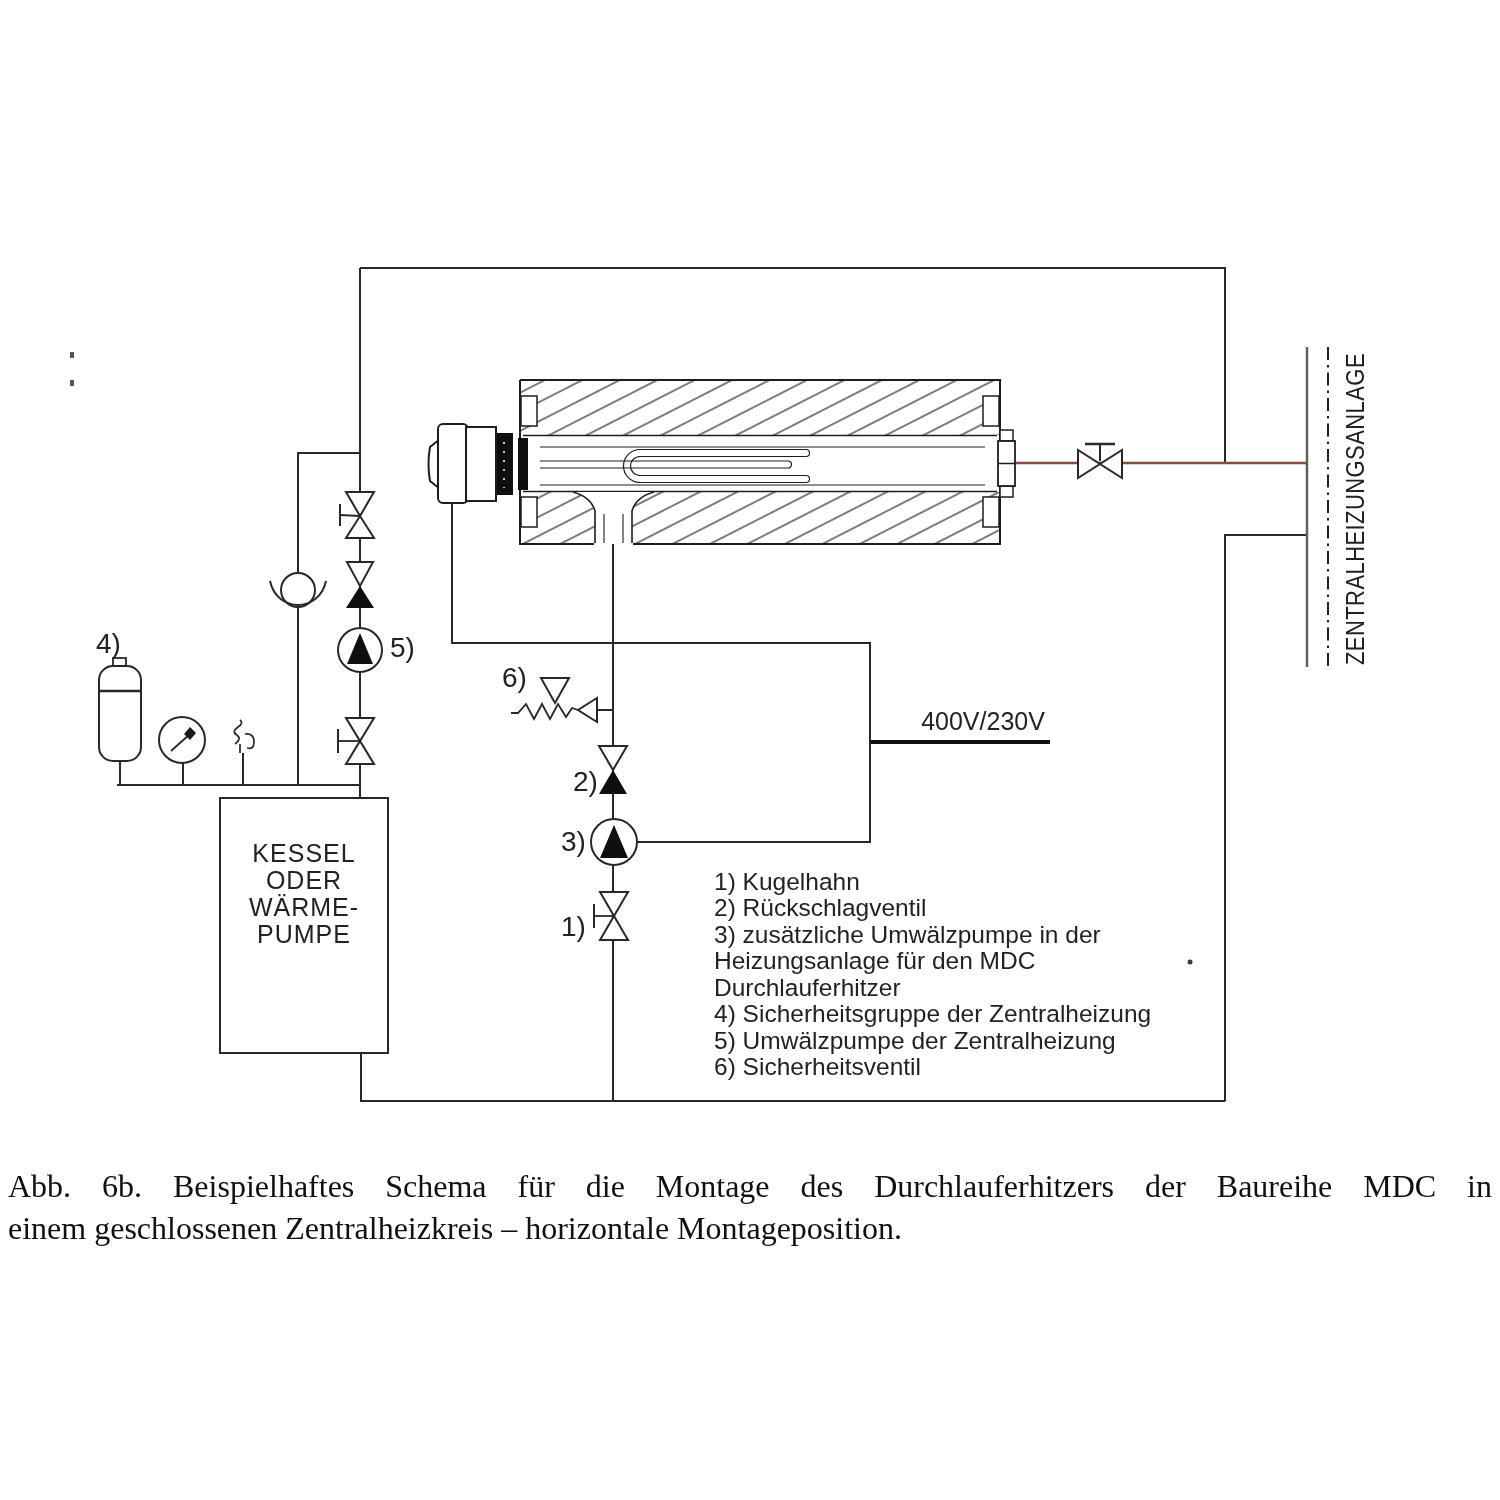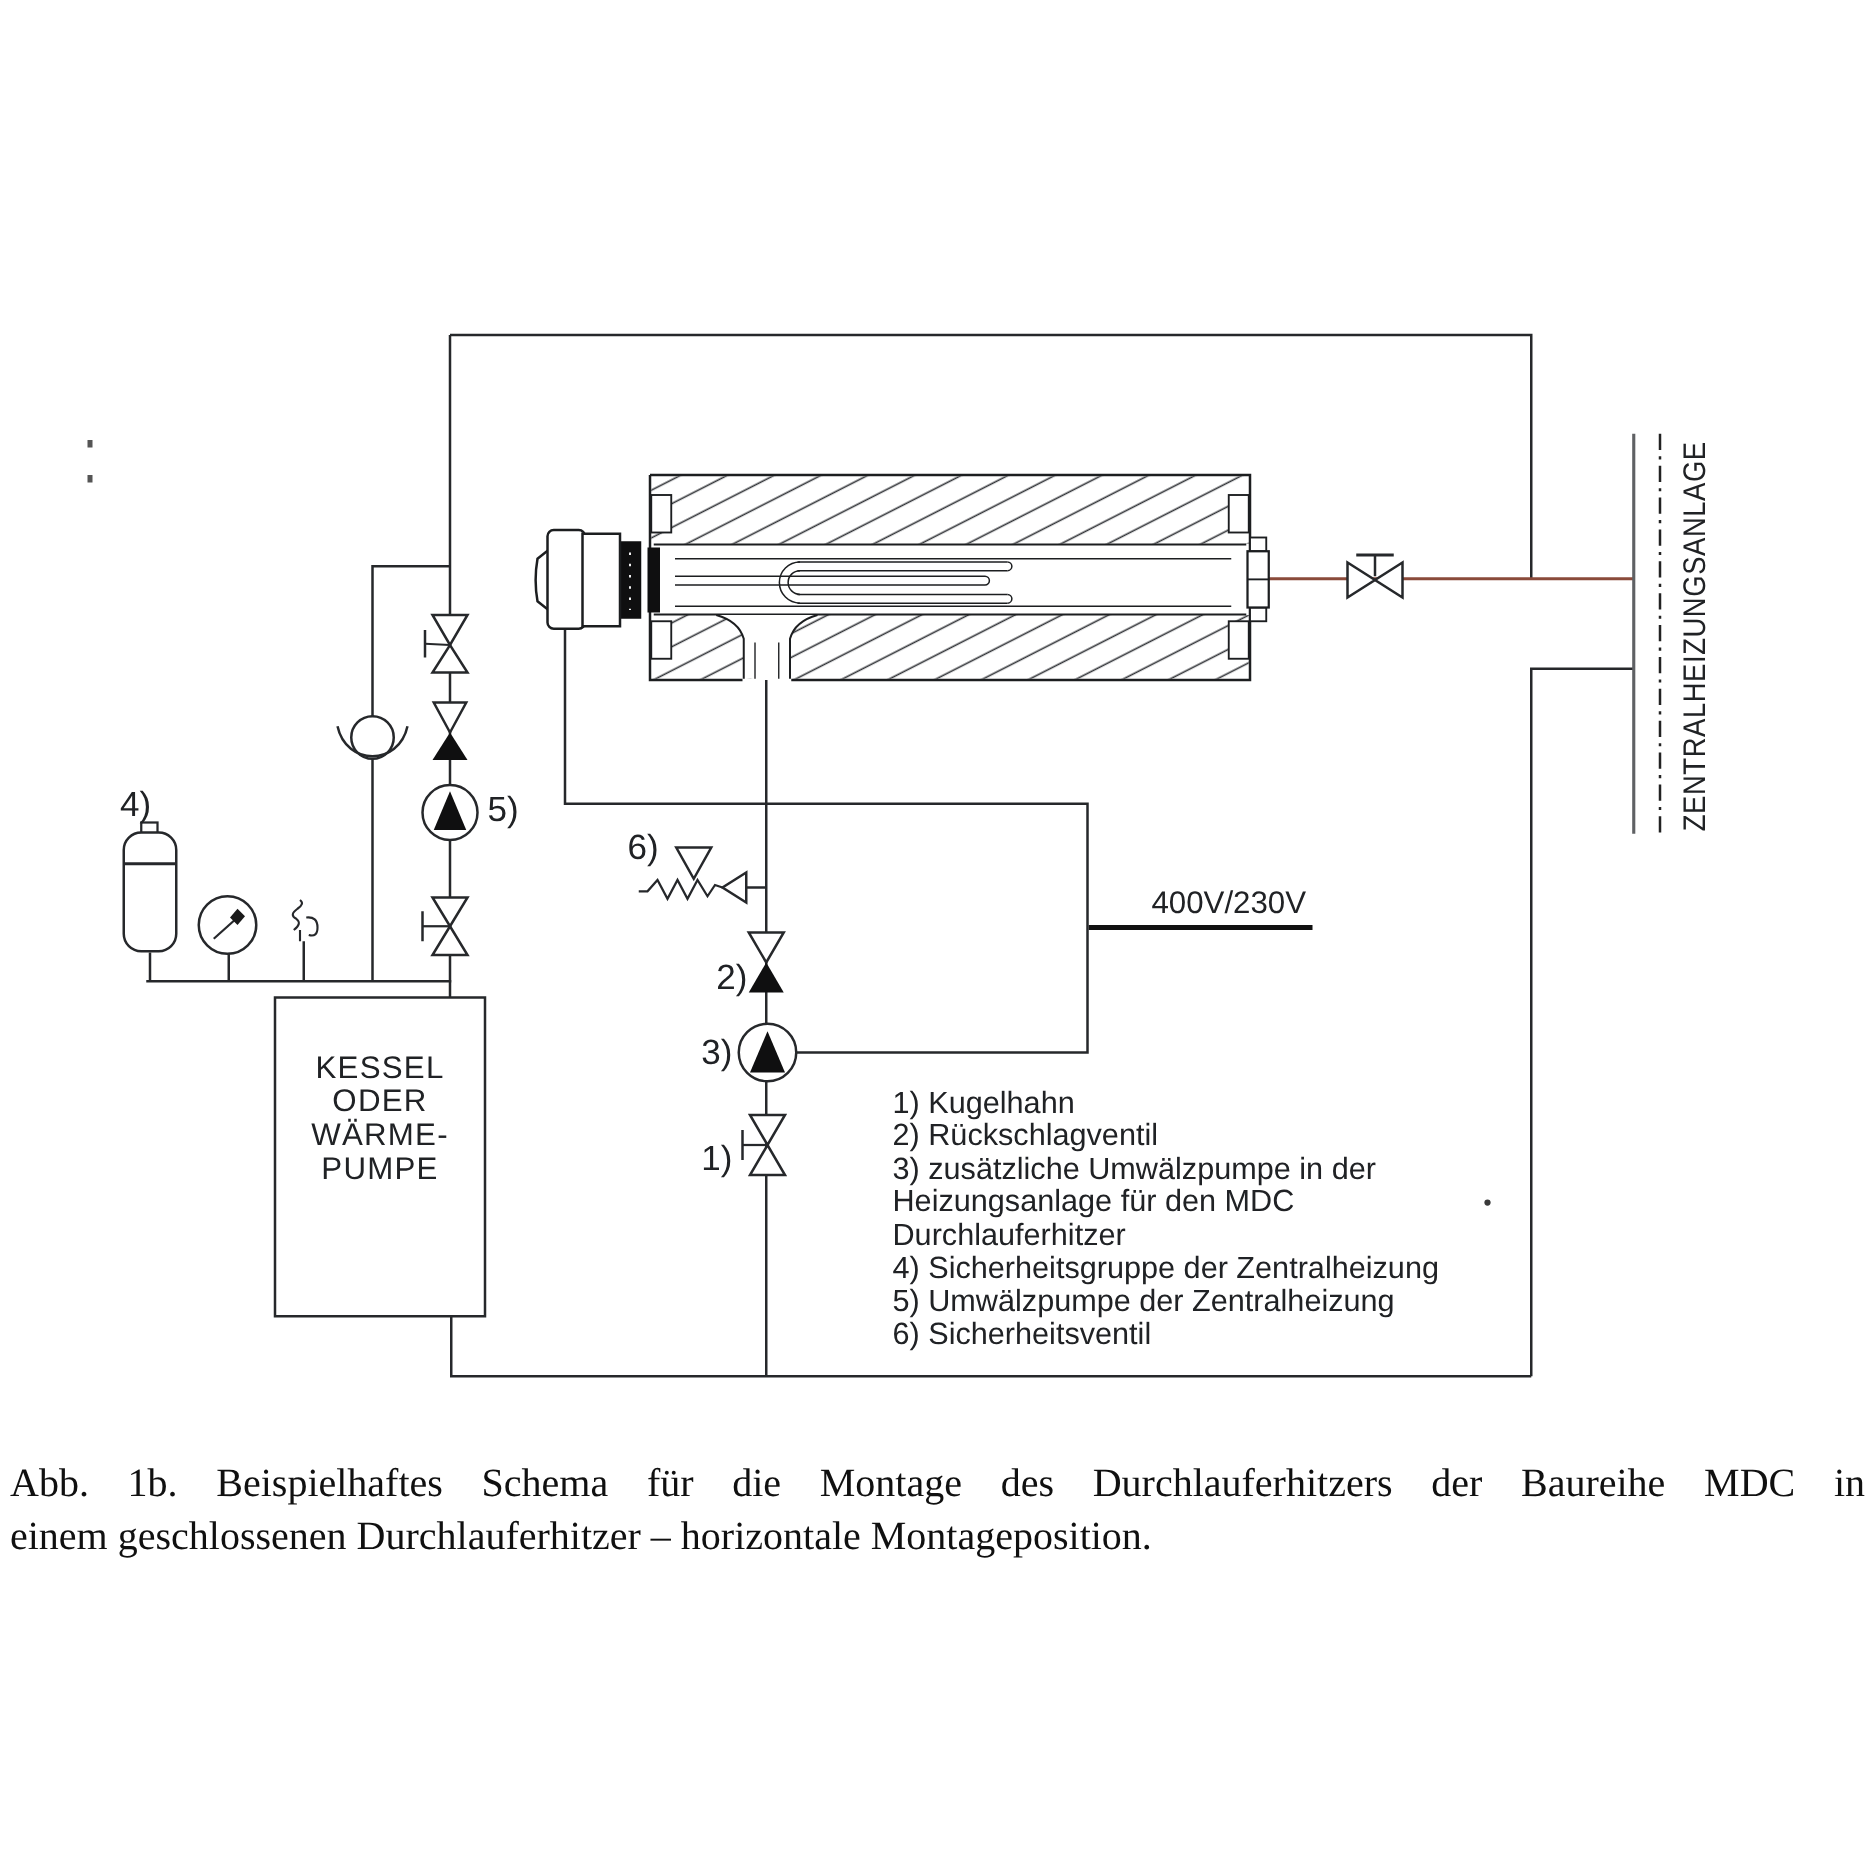--- a/index.html
+++ b/index.html
@@ -208,16 +208,16 @@
     <text x="714" y="916">2) Rückschlagventil</text>
     <text x="714" y="943">3) zusätzliche Umwälzpumpe in der</text>
     <text x="714" y="969">Heizungsanlage für den MDC</text>
     <text x="714" y="996">Durchlauferhitzer</text>
     <text x="714" y="1022">4) Sicherheitsgruppe der Zentralheizung</text>
     <text x="714" y="1049">5) Umwälzpumpe der Zentralheizung</text>
     <text x="714" y="1075">6) Sicherheitsventil</text>
   </g>
 </svg>
 
-<div class="caption caption-l1">Abb. 1b. Beispielhaftes Schema für die Montage des Durchlauferhitzers der Baureihe MDC in</div>
-<div class="caption caption-l2">einem geschlossenen Durchlauferhitzer – horizontale Montageposition.</div>
+<div class="caption caption-l1">Abb. 6b. Beispielhaftes Schema für die Montage des Durchlauferhitzers der Baureihe MDC in</div>
+<div class="caption caption-l2">einem geschlossenen Zentralheizkreis – horizontale Montageposition.</div>
 
 </div>
 
 </body></html>

